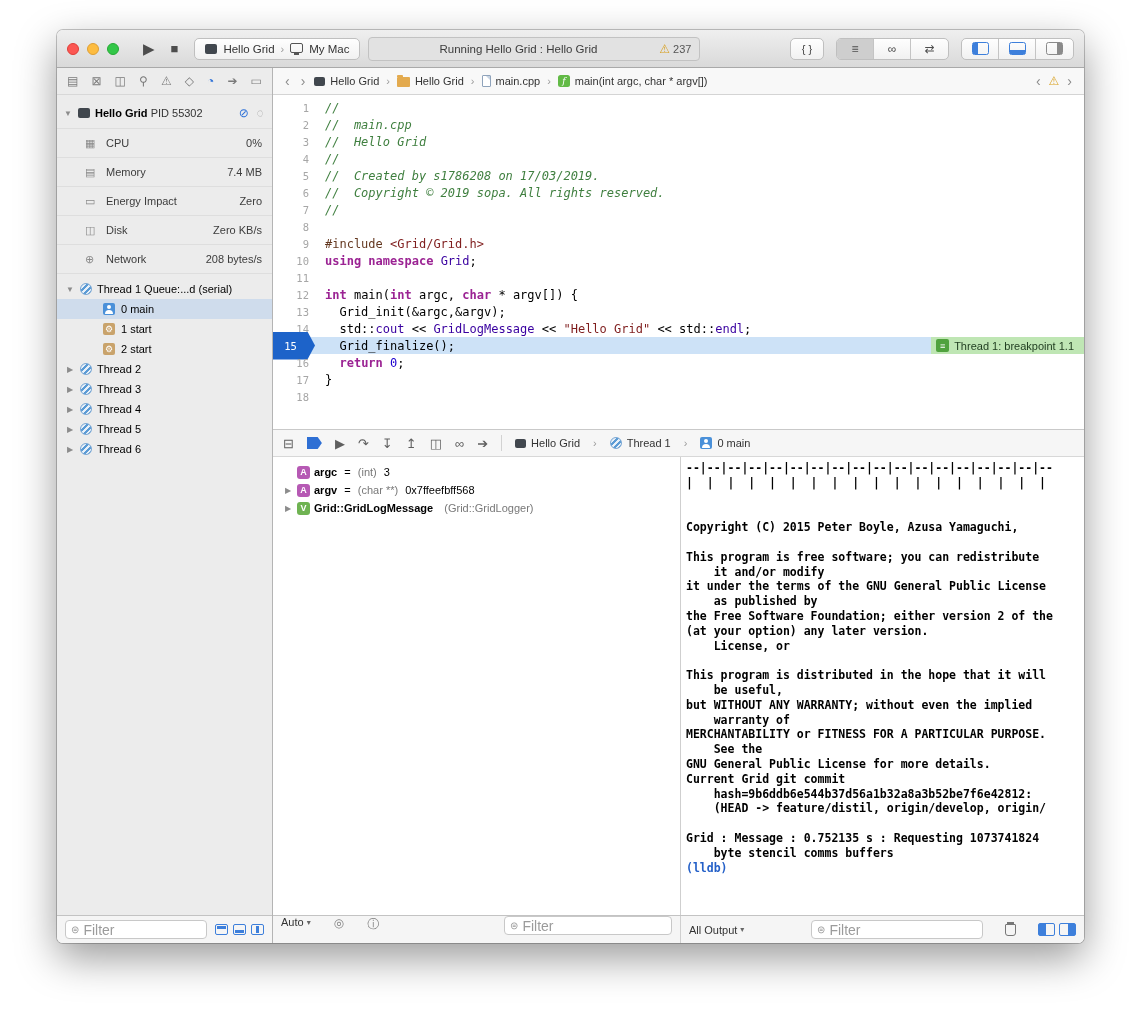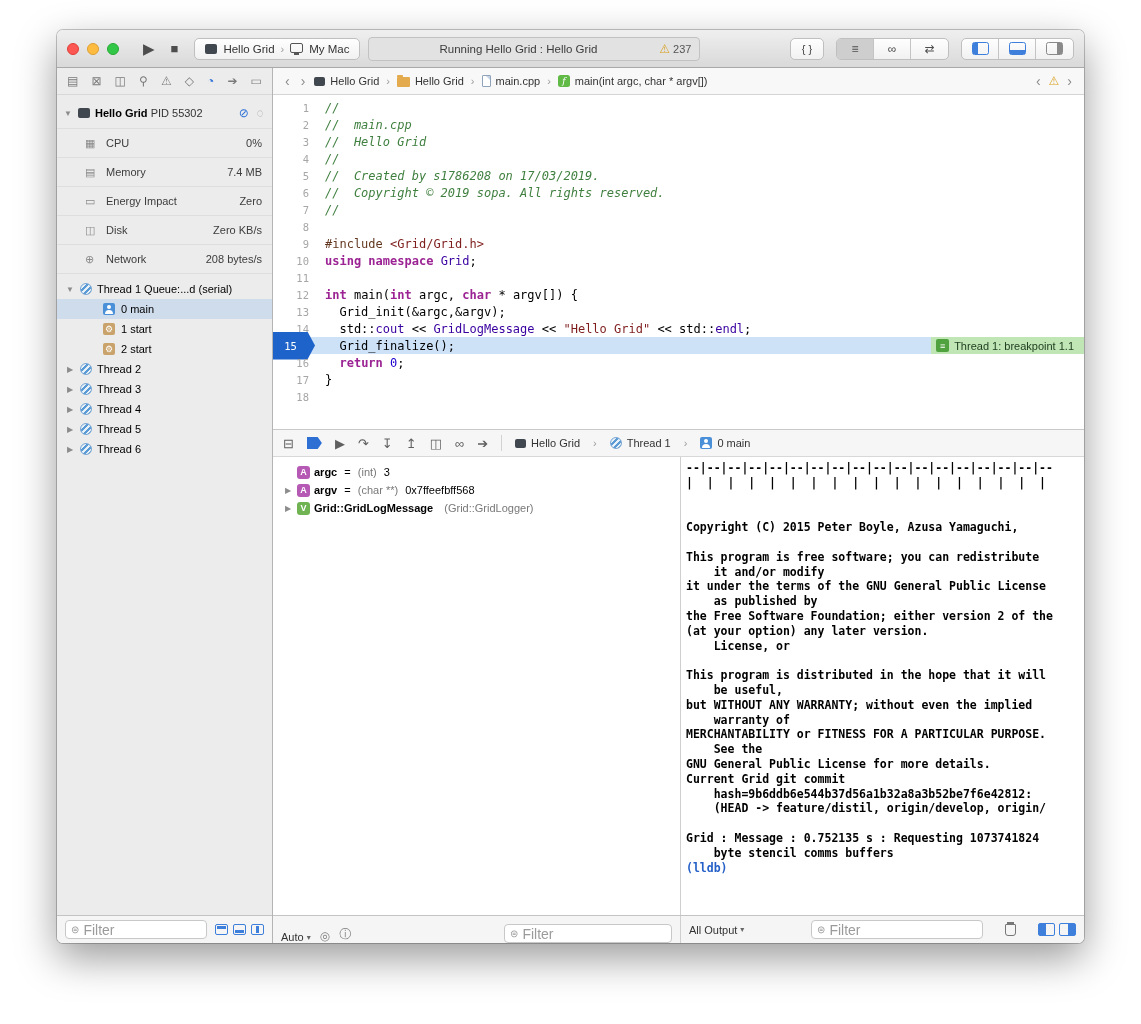--- a/index.html
+++ b/index.html
@@ -152,22 +152,22 @@
   .vbadge.green  { background:#6fb352; }
   .vname { font-weight:bold; color:#000; }
   .vtype { color:#787878; }
   .vval  { color:#000; }
   .consolepanel { flex:1; overflow:hidden; background:#fff; padding:4px 0 0 5px; font-family:"DejaVu Sans Mono",monospace; }
   .cline { height:14.8px; font-size:11.5px; font-weight:bold; color:#000; white-space:pre; overflow:hidden; }
   .cline.prompt { color:#2460c8; }
 
   
   .bottombar { height:28px; flex:0 0 28px; border-top:1px solid #c3c3c3; display:flex; background:#f5f5f5; }
-  .varbar { width:408px; flex:0 0 408px; border-right:1px solid #cfcfcf; display:flex; align-items:flex-end;
-            padding:0 8px; gap:9px; font-size:11px; color:#333; }
+  .varbar { width:408px; flex:0 0 408px; border-right:1px solid #cfcfcf; display:flex; align-items:flex-start;
+            padding:0 8px; gap:23px; font-size:11px; color:#333; }
   .scopesel { display:flex; align-items:center; gap:3px; white-space:nowrap; }
   .popchev { font-size:8px; color:#666; }
   .baricon { font-size:12px; color:#7e7e7e; }
   .varbar .filterfield { flex:0 0 168px; margin-left:auto; }
   .consolebar { flex:1; display:flex; align-items:center; padding:0 8px; gap:22px; font-size:11px; color:#333; min-width:0; }
   .consolebar .filterfield { flex:0 0 172px; margin-left:auto; }
   .trashwrap { display:flex; align-items:center; }
   .trash { width:11px; height:12px; border:1px solid #777; border-radius:1px 1px 3px 3px; position:relative; display:inline-block; }
   .trash:before { content:""; position:absolute; top:-3px; left:1px; right:1px; height:2px; background:#777; }
   .ctoggles { display:flex; gap:4px; }

